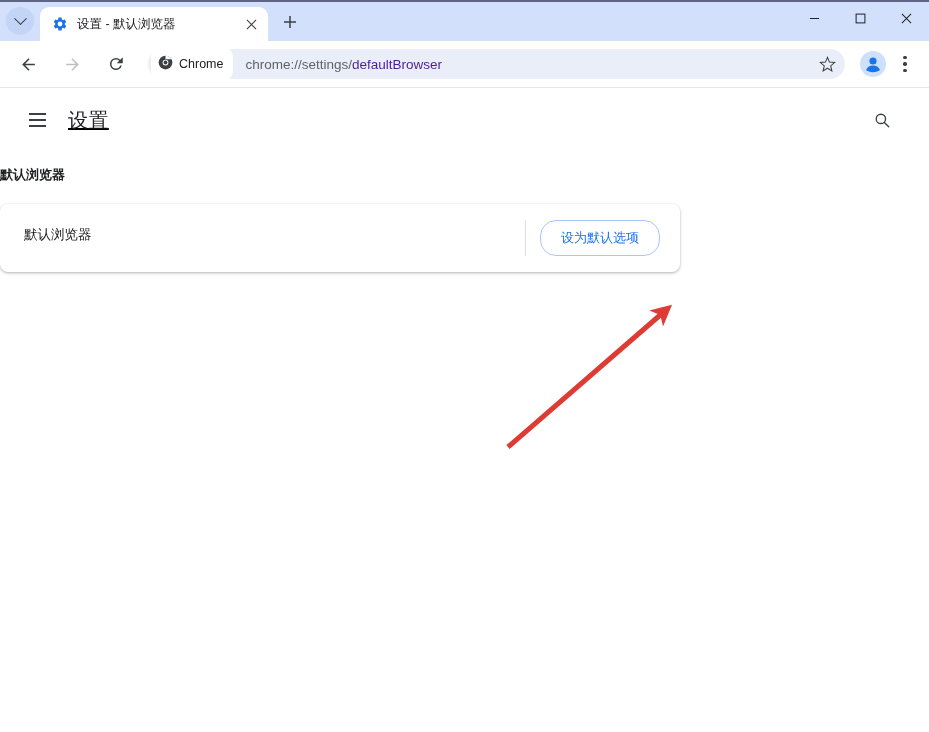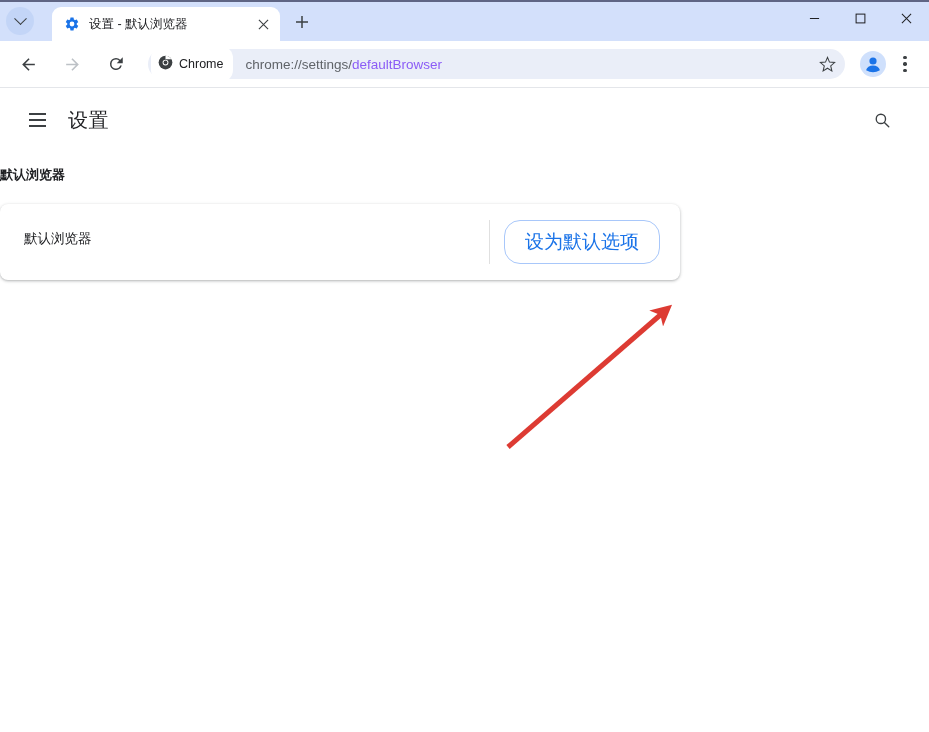--- a/index.html
+++ b/index.html
@@ -29,21 +29,21 @@
     cursor: pointer;
   }
   .chev {
     width: 9px; height: 9px;
     border-right: 1.6px solid #3c4043;
     border-bottom: 1.6px solid #3c4043;
     transform: rotate(45deg) translate(-2px,-2px);
   }
   .tab {
     position: relative;
-    margin-left: 18px;
+    margin-left: 6px;
     width: 228px; height: 34px;
     background: #ffffff;
     border-radius: 9px 9px 0 0;
     display: flex; align-items: center;
     padding: 0 8px 0 12px;
     cursor: pointer;
     flex: 0 0 auto;
   }
   .tab-favicon { width: 16px; height: 16px; flex: 0 0 auto; margin-right: 9px; }
   .tab-title {
@@ -106,21 +106,21 @@
   }
   .chrome-chip-label {
     font-size: 12.5px; color: #202124; margin-left: 6px;
   }
   .url {
     font-size: 13.5px; color: #5f6368;
     margin-left: 12px;
     white-space: nowrap; overflow: hidden; text-overflow: ellipsis;
     flex: 1 1 auto;
   }
-  .url b { color: #8b5cf6; font-weight: 400; }
+  .url b { color: #4c1d95; font-weight: 400; }
   .star-btn {
     width: 28px; height: 28px;
     display: flex; align-items: center; justify-content: center;
     border-radius: 50%; cursor: pointer; flex: 0 0 auto;
   }
   .avatar-btn {
     width: 32px; height: 32px; margin-left: 4px;
     display: flex; align-items: center; justify-content: center;
     border-radius: 50%; cursor: pointer; flex: 0 0 auto;
   }
@@ -132,20 +132,21 @@
   .dot { width: 3.4px; height: 3.4px; border-radius: 50%; background: #3c4043; margin: 1.6px 0; }
 
   
   .page { position: relative; height: 684px; background: #ffffff; }
 
   .settings-header {
     height: 56px;
     display: flex; align-items: center;
     padding: 0 30px 0 20px;
     margin-top: 4px;
+    text-decoration: underline;
   }
   .hamburger {
     width: 34px; height: 34px;
     display: flex; flex-direction: column; align-items: center; justify-content: center;
     cursor: pointer; flex: 0 0 auto;
   }
   .hbar { width: 17px; height: 1.7px; background: #3c4043; margin: 2.3px 0; }
   .settings-title {
     font-size: 20px; color: #202124; margin-left: 14px;
     letter-spacing: 0.4px;
@@ -172,21 +173,21 @@
     min-height: 62px;
   }
   .card-text { flex: 1 1 auto; min-width: 0; }
   .card-title { font-size: 13.5px; color: #202124; margin-bottom: 6px; }
   .card-sub { font-size: 13px; color: #5f6368; }
   .card-divider { width: 1px; align-self: stretch; background: #e0e0e0; margin: 0 14px; }
   .default-btn {
     border: 1px solid #a8c7fa;
     background: #ffffff;
     color: #1a73e8;
-    font-size: 19px;
+    font-size: 13px;
     font-family: inherit;
     border-radius: 16px;
     padding: 8px 20px;
     cursor: pointer;
     white-space: nowrap;
     flex: 0 0 auto;
   }
 
   .arrow-overlay {
     position: absolute; left: 0; top: 0;

